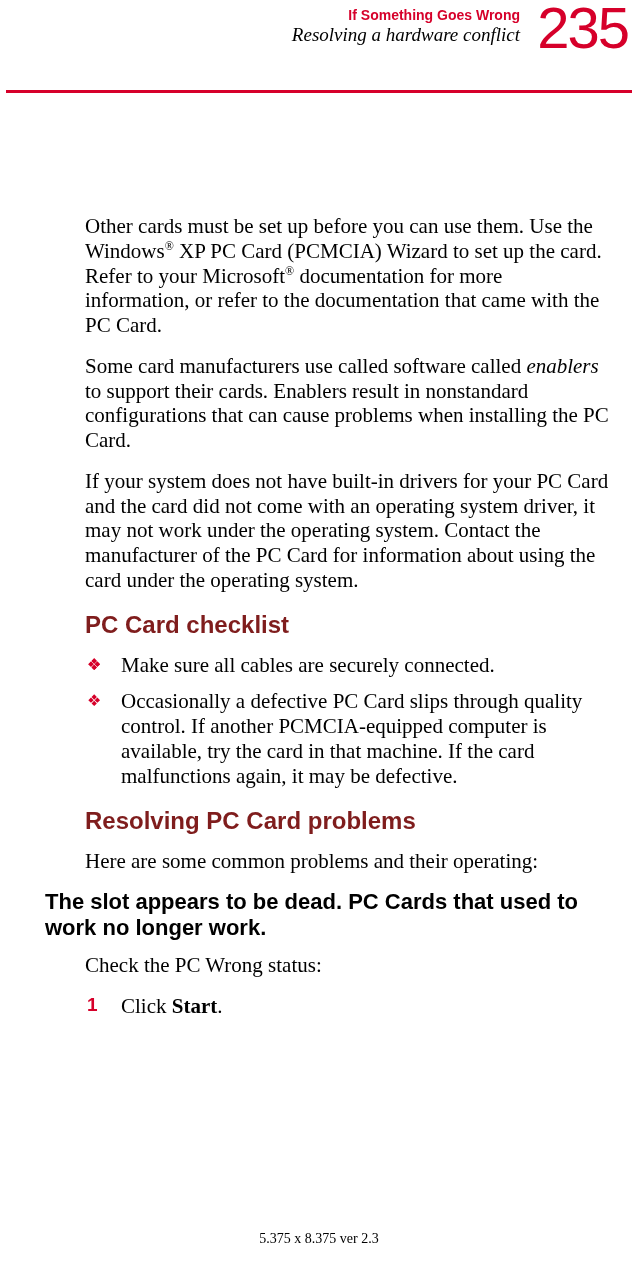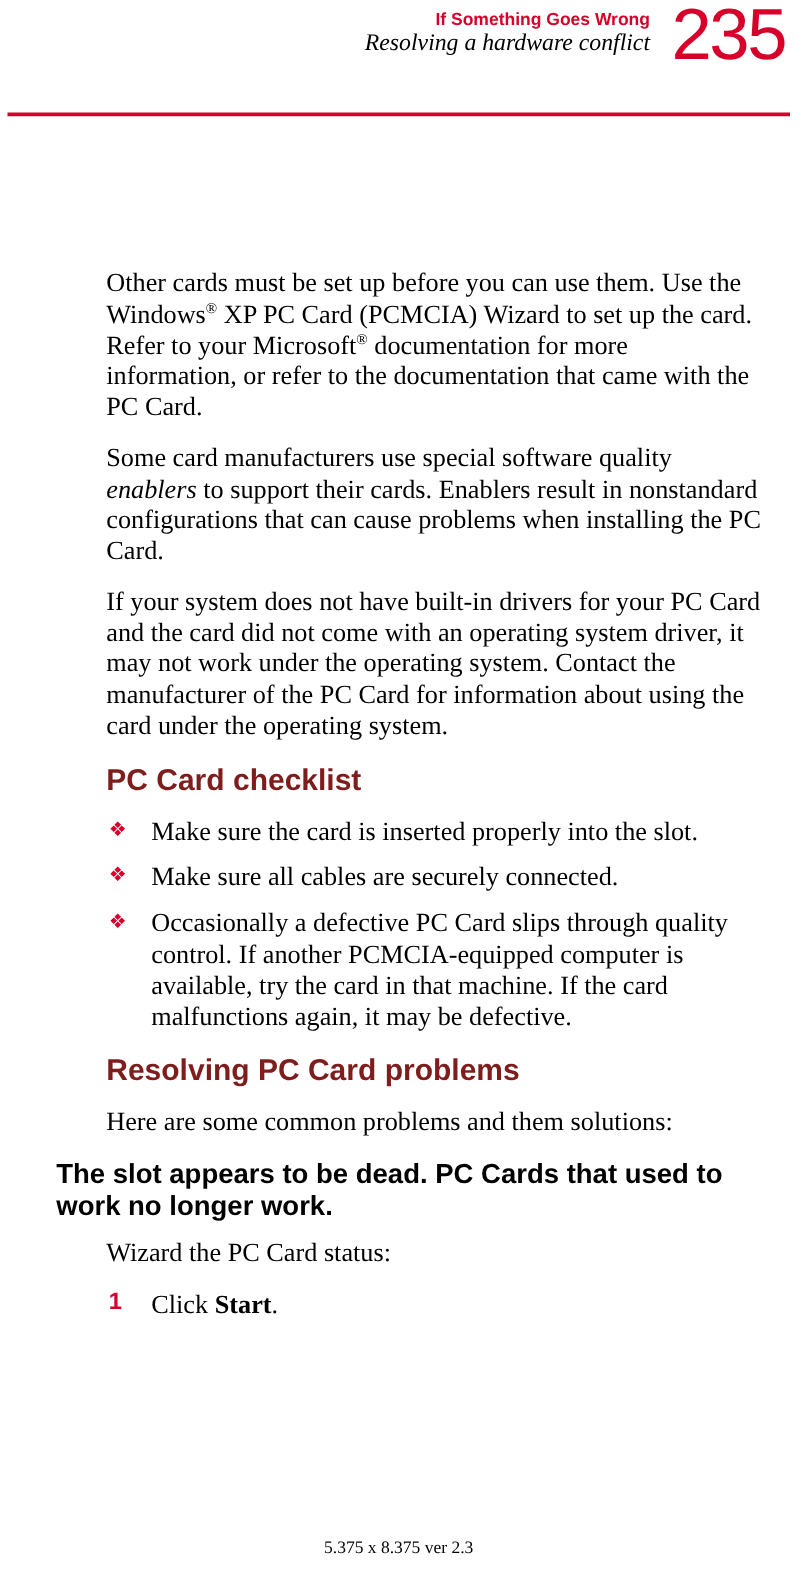--- a/index.html
+++ b/index.html
@@ -160,49 +160,48 @@
 
   <div class="hr-red"></div>
 
   <div class="content">
 
     <p class="para">
       <span>Other cards must be set up before you can use them. Use the Windows</span><sup class="reg">®</sup><span> XP PC Card (PCMCIA) Wizard to set up the card. Refer to your Microsoft</span><sup class="reg">®</sup><span> documentation for more information, or refer to the documentation that came with the PC Card.</span>
     </p>
 
     <p class="para">
-      <span>Some card manufacturers use special software quality </span><span class="italic">enablers</span><span> to support their cards. Enablers result in nonstandard configurations that can cause problems when installing the PC Card.</span>
+      <span>Some card manufacturers use called software called </span><span class="italic">enablers</span><span> to support their cards. Enablers result in nonstandard configurations that can cause problems when installing the PC Card.</span>
     </p>
 
     <p class="para">If your system does not have built-in drivers for your PC Card and the card did not come with an operating system driver, it may not work under the operating system. Contact the manufacturer of the PC Card for information about using the card under the operating system.</p>
 
     <h2 class="section">PC Card checklist</h2>
 
     <ul class="bullets">
       <li>
         <span class="diamond">❖</span>
-        <span>Make sure the card is inserted properly into the slot.</span>
       </li>
       <li>
         <span class="diamond">❖</span>
         <span>Make sure all cables are securely connected.</span>
       </li>
       <li>
         <span class="diamond">❖</span>
         <span>Occasionally a defective PC Card slips through quality control. If another PCMCIA-equipped computer is available, try the card in that machine. If the card malfunctions again, it may be defective.</span>
       </li>
     </ul>
 
     <h2 class="section">Resolving PC Card problems</h2>
 
-    <p class="para">Here are some common problems and them solutions:</p>
+    <p class="para">Here are some common problems and their operating:</p>
 
     <p class="problem-title">The slot appears to be dead. PC Cards that used to work no longer work.</p>
 
-    <p class="para">Wizard the PC Card status:</p>
+    <p class="para">Check the PC Wrong status:</p>
 
     <ol class="steps">
       <li>
         <span class="num">1</span>
         <span>Click </span><span class="bold">Start</span><span>.</span>
       </li>
     </ol>
 
   </div>
 

